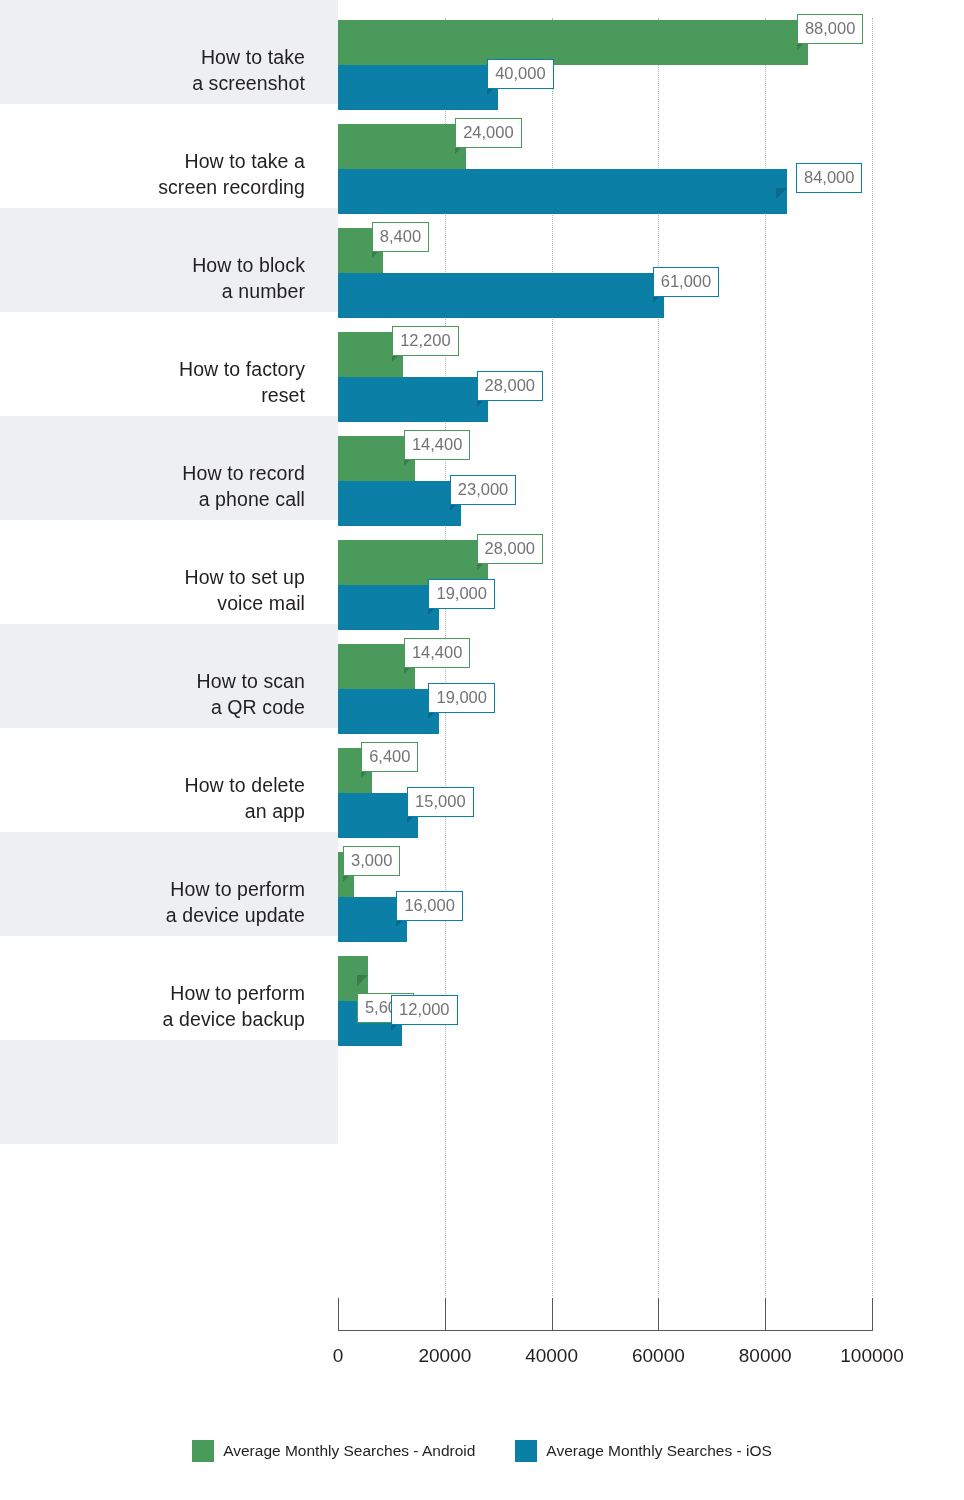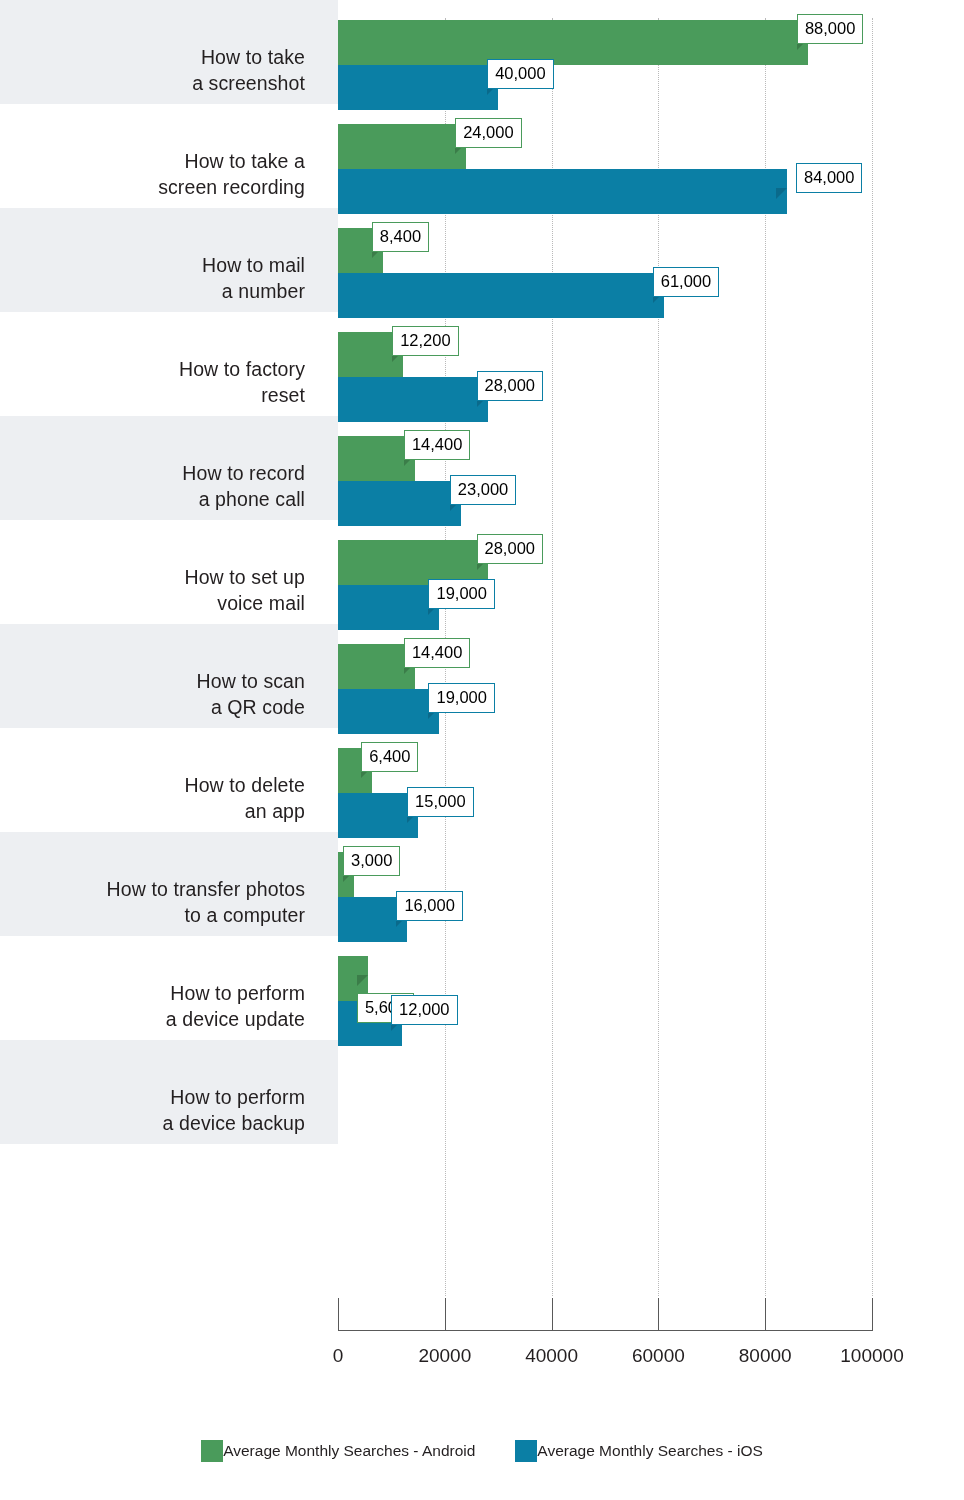--- a/index.html
+++ b/index.html
@@ -73,21 +73,21 @@
   .bar.android { top: 2px; background: #4a9b5b; }
   .bar.ios     { top: 47px; background: #0b7fa5; }
 
   
   .callout {
     position: absolute;
     background: #ffffff;
     border: 1.6px solid #4a9b5b;
     font-size: 16.5px;
     line-height: 1;
-    color: #000000;
+    color: #737373;
     padding: 5px 7px 6px 7px;
     white-space: nowrap;
     z-index: 5;
   }
   .callout.ios { border-color: #0b7fa5; }
   .callout.android { top: -4px; }
   .callout.ios { top: 41px; }
   .tail {
     position: absolute;
     width: 0; height: 0;
@@ -135,21 +135,21 @@
   
   .legend {
     position: absolute;
     left: 0; top: 1440px;
     width: 964px;
     display: flex;
     justify-content: center;
     align-items: center;
     gap: 40px;
   }
-  .legend-item { display: flex; align-items: center; }
+  .legend-item { display: flex; align-items: center; gap: 9px; }
   .swatch { width: 22px; height: 22px; display: inline-block; }
   .legend-label { font-size: 15.5px; color: #231f20; white-space: nowrap; }
 </style>
 </head>
 <body>
 
 <div id="chart-root">
 
   <div class="bands">
       <div class="band" style="top: 0px; height: 104px;"></div>
@@ -173,21 +173,21 @@
   <div class="cats">
       <div class="cat">
         <div class="cat-text">How to take
 a screenshot</div>
       </div>
       <div class="cat">
         <div class="cat-text">How to take a
 screen recording</div>
       </div>
       <div class="cat">
-        <div class="cat-text">How to mail
+        <div class="cat-text">How to block
 a number</div>
       </div>
       <div class="cat">
         <div class="cat-text">How to factory
 reset</div>
       </div>
       <div class="cat">
         <div class="cat-text">How to record
 a phone call</div>
       </div>
@@ -195,24 +195,20 @@
         <div class="cat-text">How to set up
 voice mail</div>
       </div>
       <div class="cat">
         <div class="cat-text">How to scan
 a QR code</div>
       </div>
       <div class="cat">
         <div class="cat-text">How to delete
 an app</div>
-      </div>
-      <div class="cat">
-        <div class="cat-text">How to transfer photos
-to a computer</div>
       </div>
       <div class="cat">
         <div class="cat-text">How to perform
 a device update</div>
       </div>
       <div class="cat">
         <div class="cat-text">How to perform
 a device backup</div>
       </div>
     </div>

